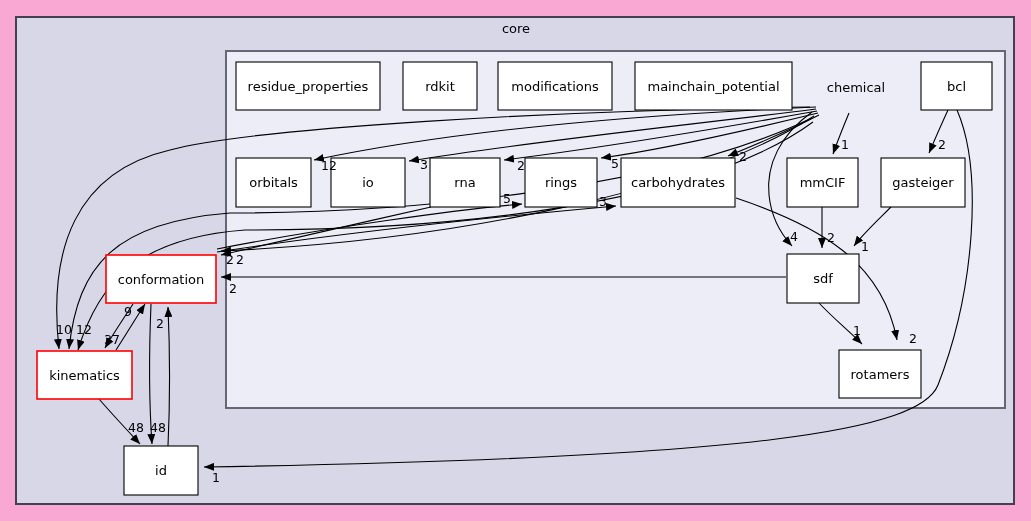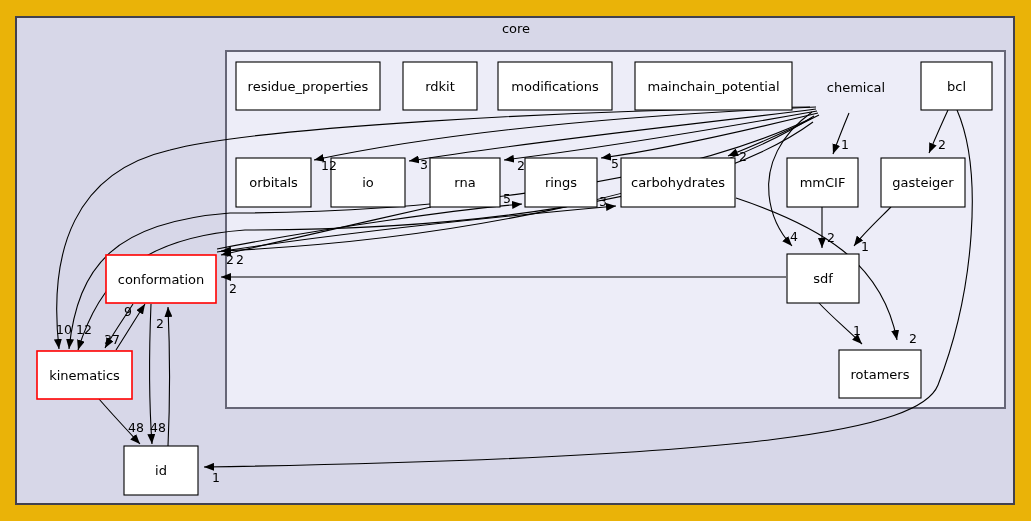--- a/index.html
+++ b/index.html
@@ -1,16 +1,16 @@
 <!DOCTYPE html>
 <html><head>
 <meta charset="utf-8">
 <style>
   html,body{margin:0;padding:0;background:#ffffff;}
-  .stage{position:relative;width:1031px;height:521px;background:#eab308;
+  .stage{position:relative;width:1031px;height:521px;background:#f9a8d4;
          font-family:"DejaVu Sans","Liberation Sans",sans-serif;}
   svg{display:block}
   .cluster-label{font-size:13px;fill:#000;}
   .node-label{font-size:13px;fill:#000;}
   .edge-label{font-size:12.5px;fill:#000;}
   text{font-family:"DejaVu Sans","Liberation Sans",sans-serif;}
 </style>
 </head>
 <body>
 

